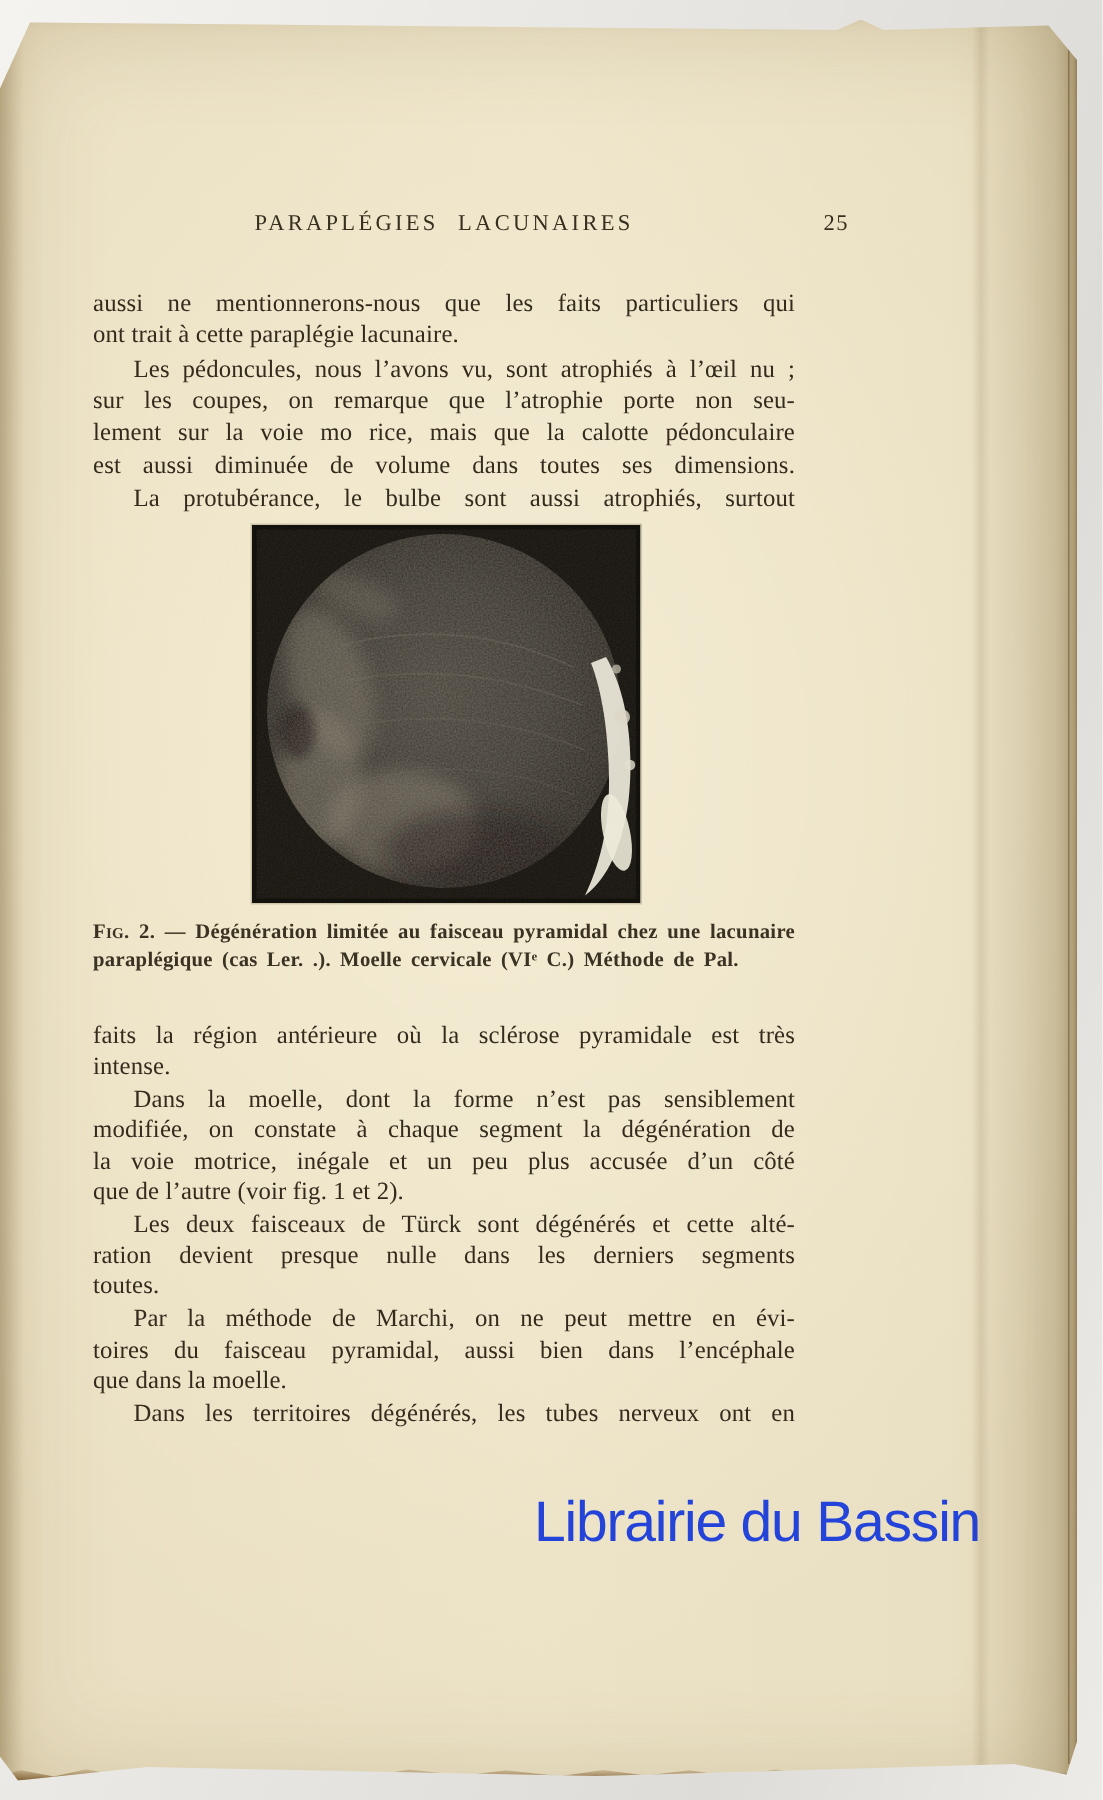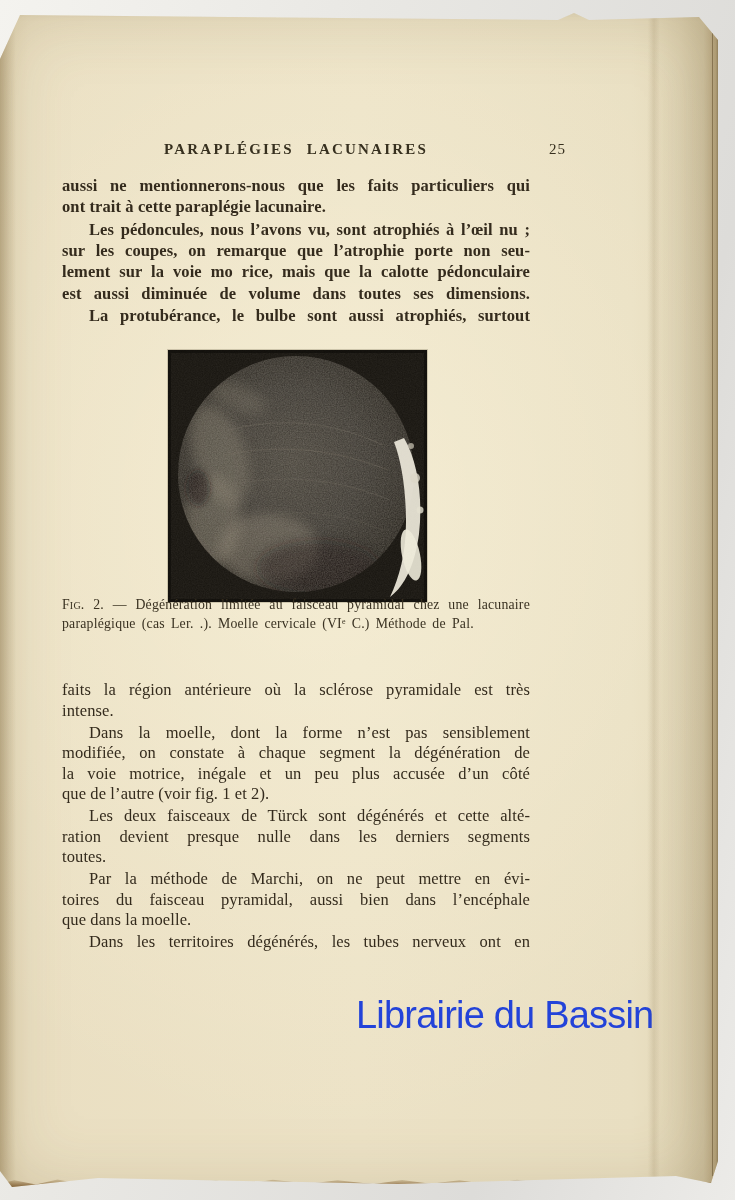--- a/index.html
+++ b/index.html
@@ -27,33 +27,33 @@
   .fore-edge{position:absolute;right:0;top:0;bottom:0;width:72px;pointer-events:none;
     background:linear-gradient(90deg,rgba(0,0,0,0) 0%,rgba(90,70,35,.06) 45%,rgba(90,70,35,.14) 80%,rgba(120,92,48,.38) 97%,rgba(80,60,30,.5) 100%);}
   .fore-edge::after{content:"";position:absolute;top:20px;bottom:14px;right:5px;width:1px;background:rgba(75,58,28,.45);}
   .crease{position:absolute;left:648px;top:0;bottom:0;width:12px;
     background:linear-gradient(90deg,rgba(110,85,45,0),rgba(110,85,45,.13),rgba(110,85,45,0));}
   .deckle{position:absolute;left:0;right:0;bottom:0;height:14px;
     background:linear-gradient(180deg,rgba(150,115,65,0) 0%,rgba(140,105,55,.4) 40%,#8f6e45 75%,#6b4f2c 100%);
     clip-path:polygon(0 55%,2% 30%,5% 60%,8% 25%,11% 55%,15% 30%,18% 62%,22% 28%,26% 55%,30% 32%,34% 60%,38% 26%,43% 55%,47% 30%,52% 58%,56% 28%,60% 55%,64% 30%,68% 60%,72% 26%,76% 55%,80% 30%,84% 58%,88% 28%,92% 55%,96% 32%,100% 50%,100% 100%,0 100%);}
   
   .header{position:absolute;top:128px;left:62px;width:468px;height:20px;}
-  .header-title{display:block;text-align:center;font-size:15px;letter-spacing:2.2px;word-spacing:7px;color:#37301f;font-weight:bold;}
+  .header-title{display:block;text-align:center;font-size:15px;letter-spacing:2.2px;word-spacing:7px;color:#37301f;}
   .page-number{position:absolute;top:0;left:464px;width:40px;text-align:right;font-size:15px;letter-spacing:1px;color:#37301f;}
   
   .tb{position:absolute;left:62px;width:468px;font-size:16.5px;color:#342b1d;letter-spacing:.1px;}
-  .tb1{top:162px;line-height:21.2px;font-weight:bold;}
+  .tb1{top:178px;line-height:21.2px;}
   .tb2{top:667px;line-height:20.5px;}
   .ln{text-align:justify;}
   .jl{text-align-last:justify;}
   .ind{text-indent:27px;}
   .ps{margin-top:1.5px;}
   
   .figure{position:absolute;left:168px;top:337px;width:259px;height:252px;box-shadow:0 0 0 1px rgba(60,48,25,.2);}
-  .caption{position:absolute;left:62px;top:582px;width:468px;font-size:13.8px;line-height:19px;color:#3a3222;letter-spacing:.2px;word-spacing:2.5px;}
+  .caption{position:absolute;left:62px;top:598px;width:468px;font-size:13.8px;line-height:19px;color:#3a3222;letter-spacing:.2px;word-spacing:2.5px;font-weight:bold;}
   .cap1{text-align:justify;text-align-last:justify;}
   .cap2{}
   .sc{font-variant:small-caps;}
   
   .watermark{position:absolute;left:356px;top:981px;font-family:"Liberation Sans","DejaVu Sans",sans-serif;
     font-size:38px;letter-spacing:-.8px;color:#2343d9;white-space:nowrap;}
 </style>
 </head>
 <body>
 

